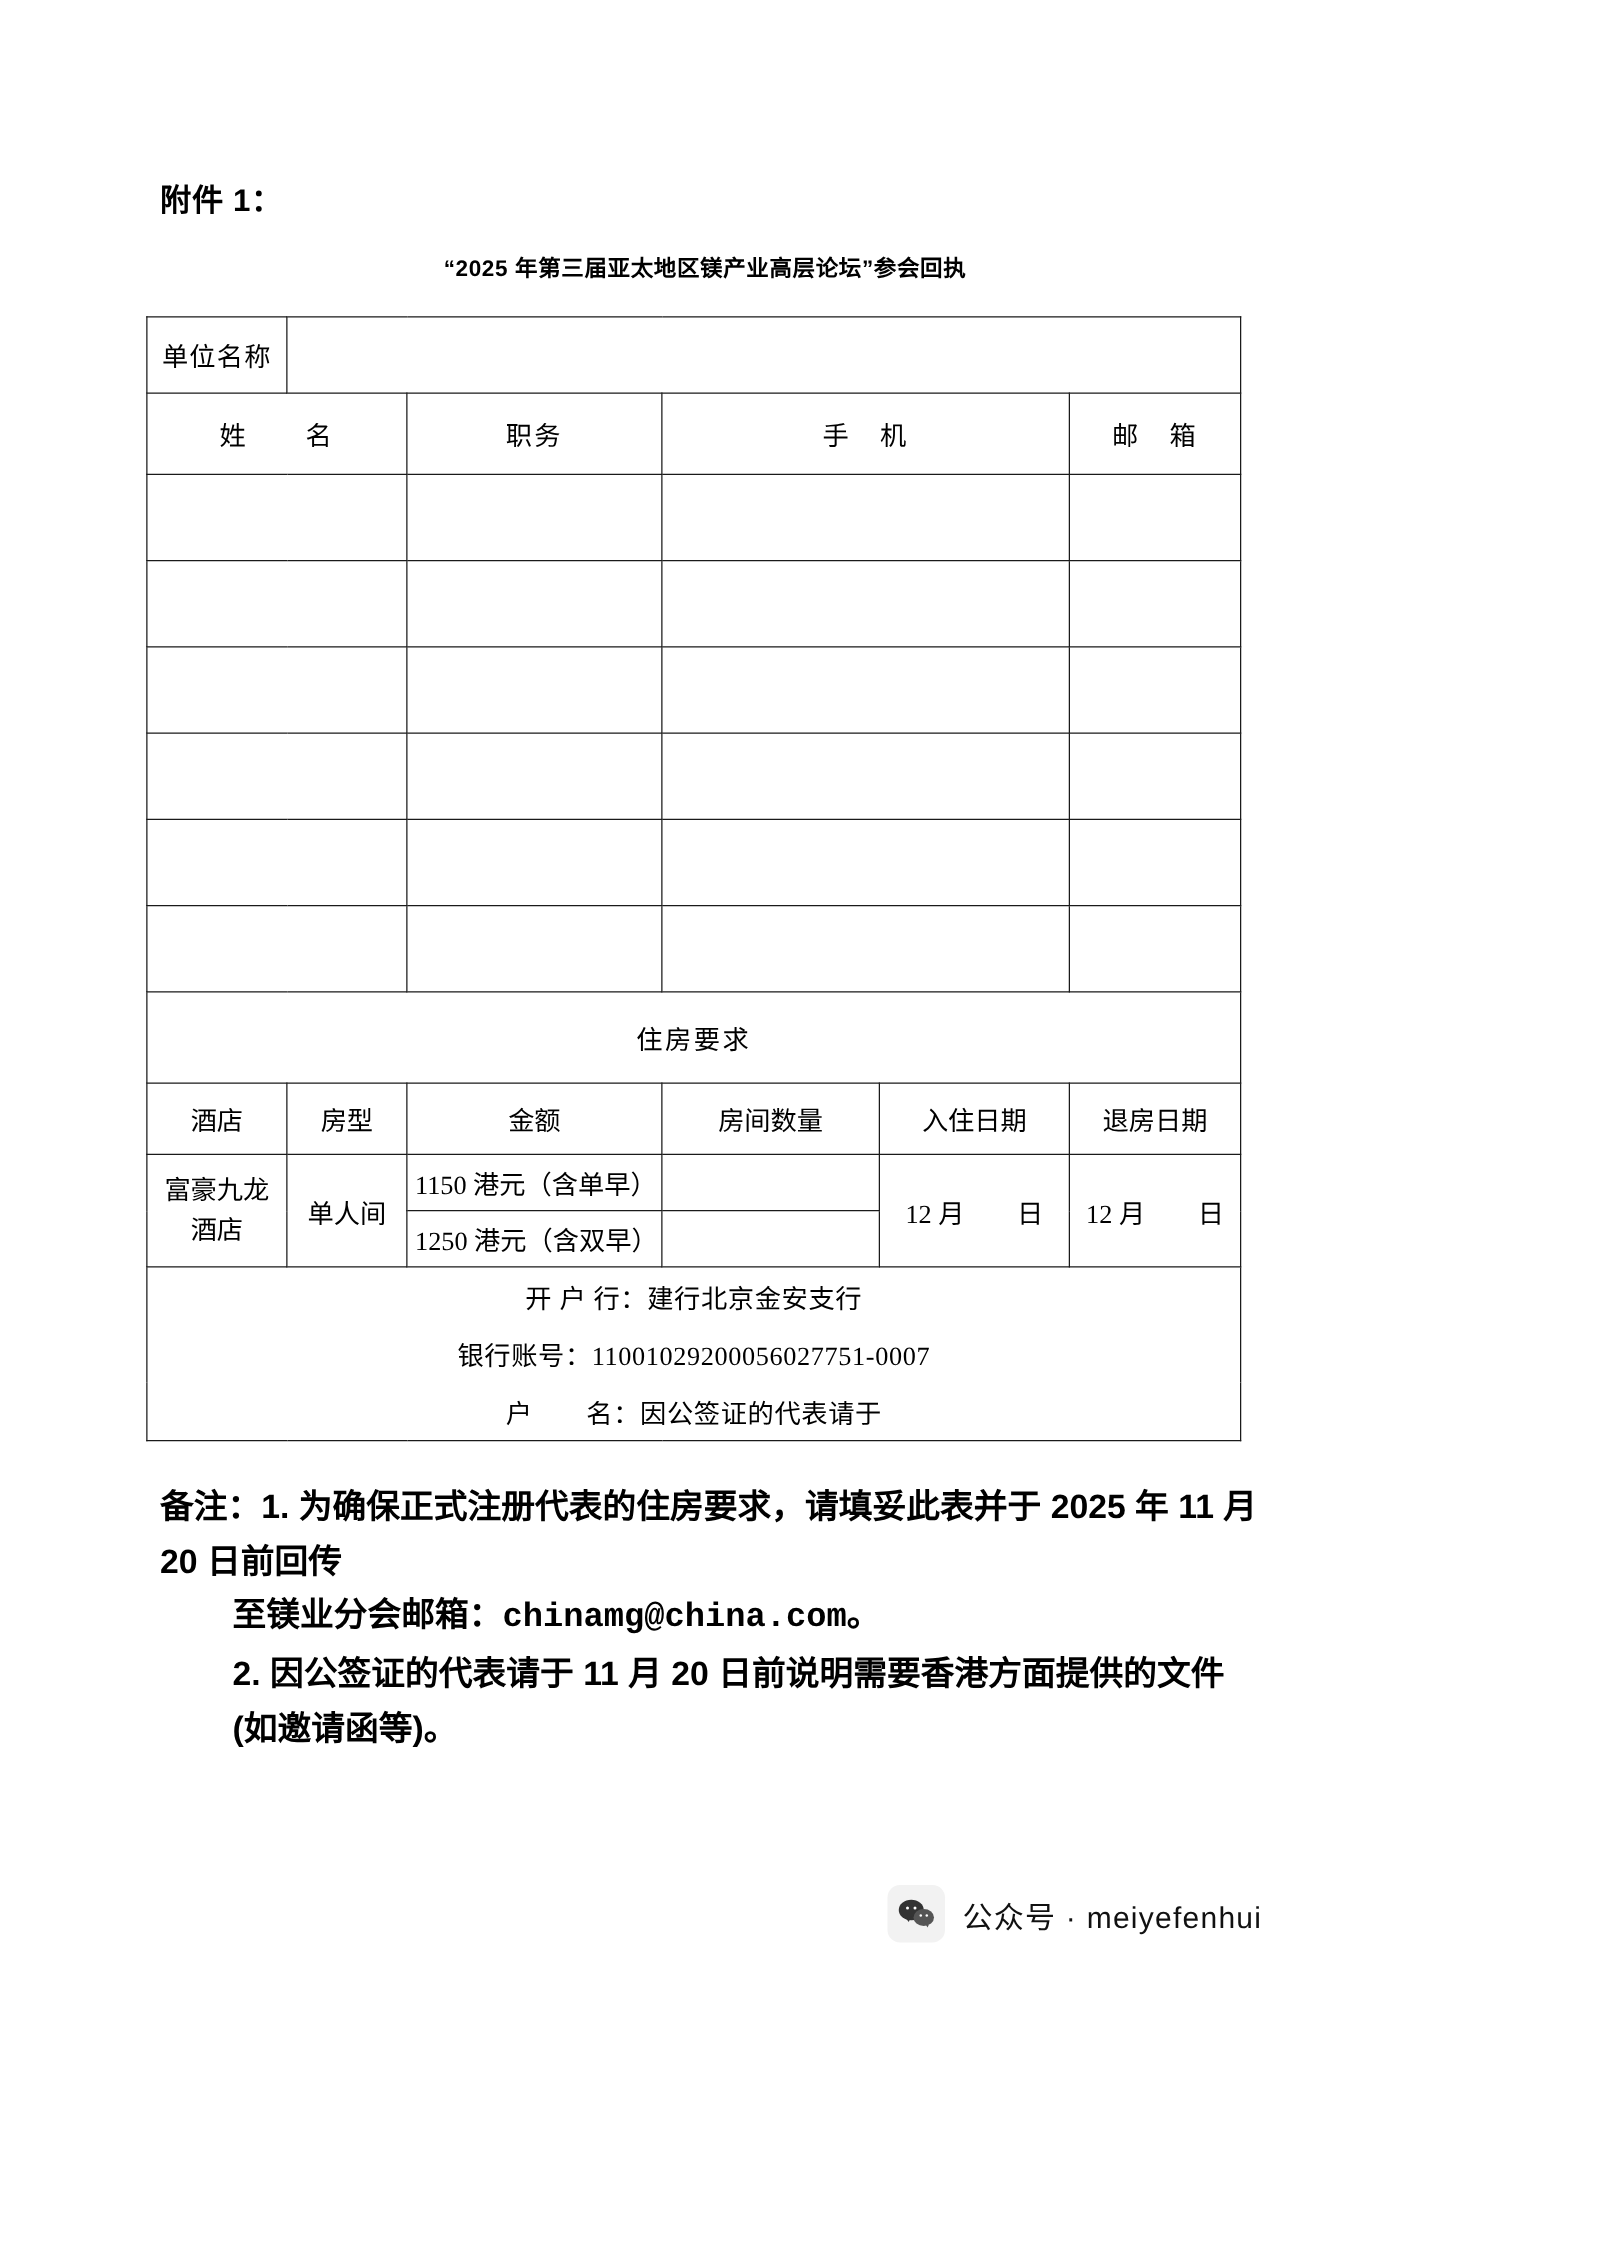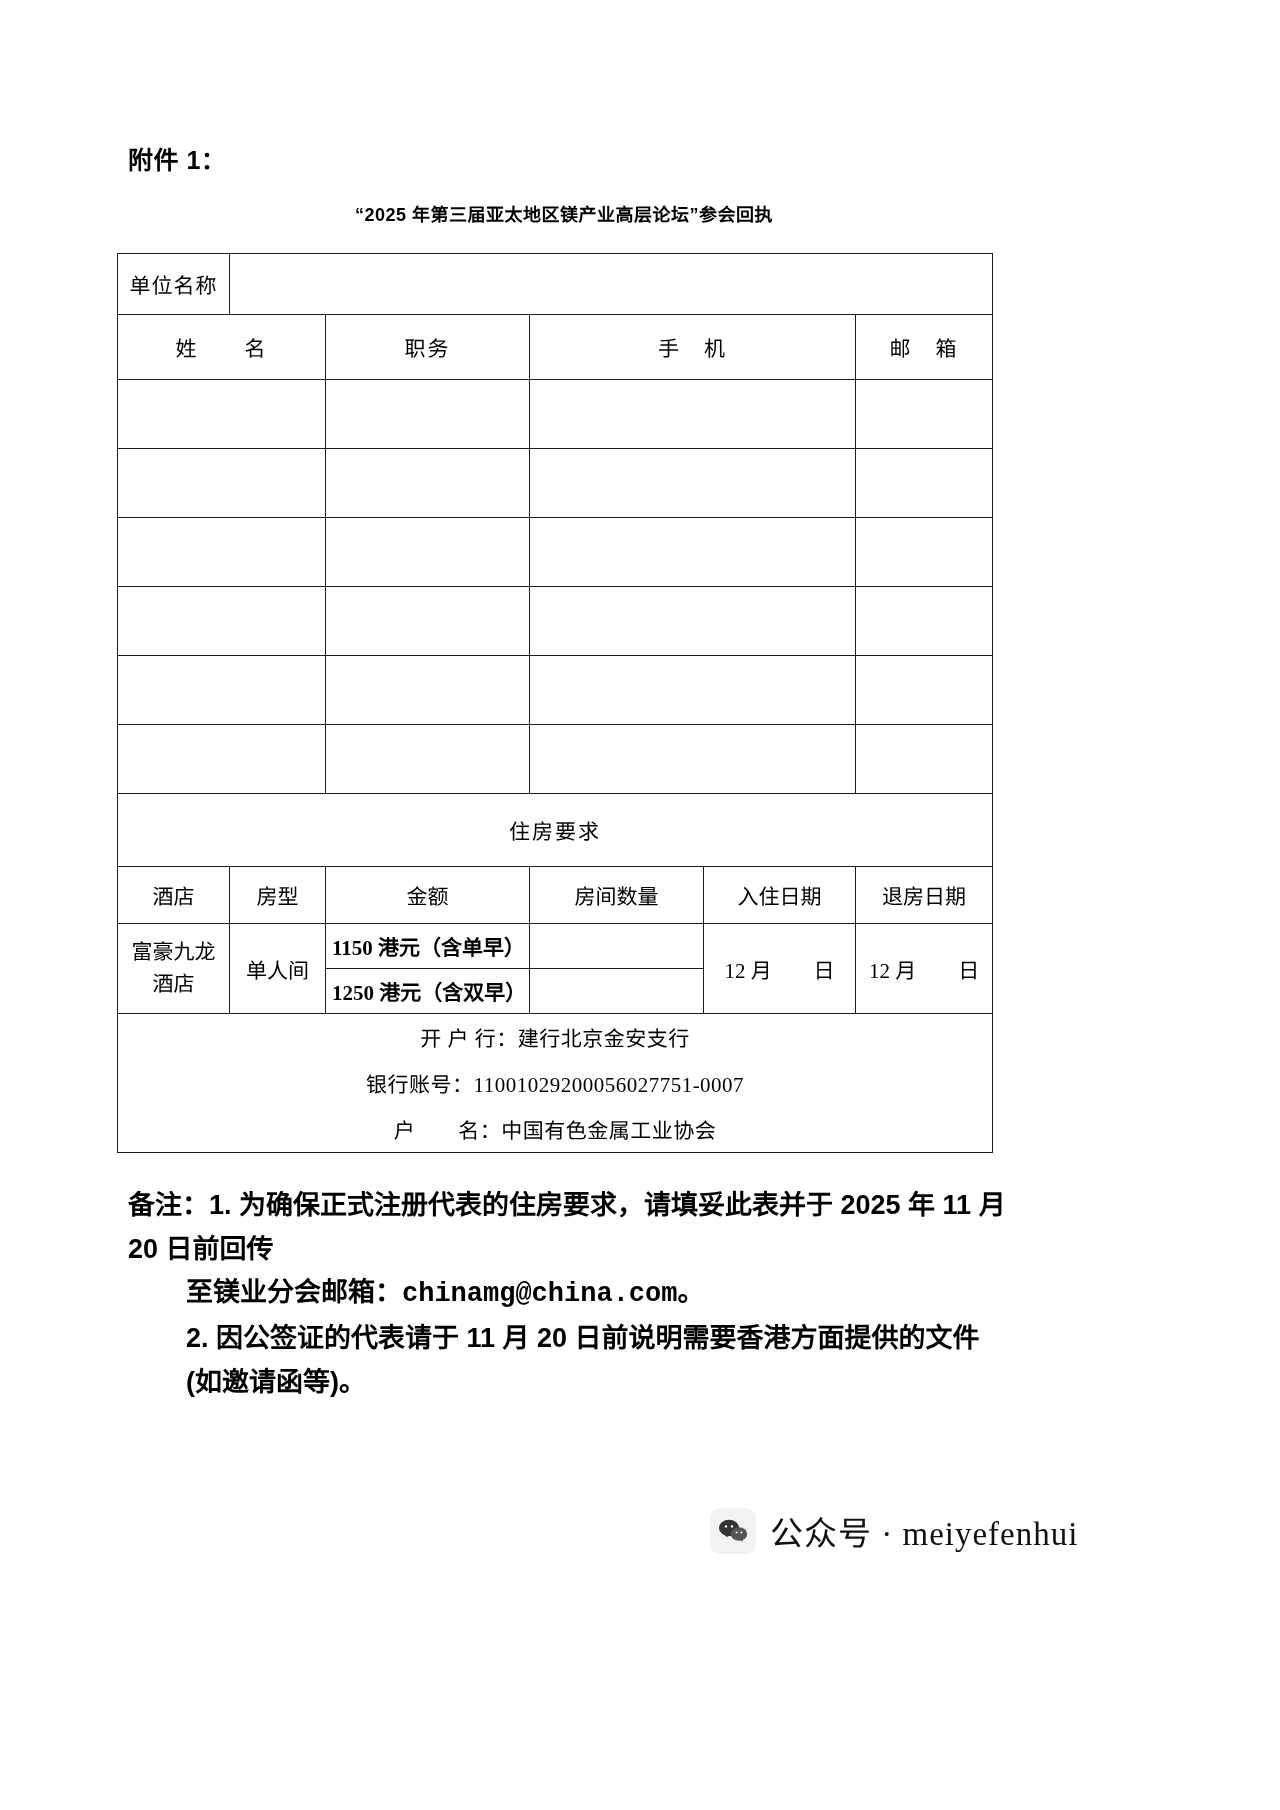--- a/index.html
+++ b/index.html
@@ -66,21 +66,21 @@
   .rate-row td { height: 44px; }
   .bank-row td {
     height: 46px;
     text-align: left;
     padding-left: 14px;
     letter-spacing: 0.5px;
   }
   .nb-top { border-top: none !important; }
   .nb-bottom { border-bottom: none !important; }
   .hotel-name { font-size: 21px; line-height: 1.5; }
-  .rate-text { white-space: nowrap; font-weight: bold; }
+  .rate-text { white-space: nowrap; }
   .notes {
     position: absolute;
     left: 128px;
     top: 1184px;
     width: 880px;
     font-family: "Liberation Sans", "DejaVu Sans", sans-serif;
     font-weight: bold;
     font-size: 27px;
     line-height: 1.62;
   }
@@ -100,22 +100,22 @@
   .wechat-badge {
     width: 46px;
     height: 46px;
     border-radius: 10px;
     background: #f2f2f2;
     display: flex;
     align-items: center;
     justify-content: center;
   }
   .footer-text {
-    font-family: Liberation Serif, serif;
-    font-size: 33px;
+    font-family: Liberation Sans, sans-serif;
+    font-size: 24px;
     color: #111;
     letter-spacing: 1px;
   }
 </style>
 </head>
 <body>
 
 <div class="page">
 
   <div class="attachment-label">附件 1：</div>
@@ -208,21 +208,21 @@
       <td></td>
     </tr>
 
     <tr class="bank-row">
       <td colspan="6" class="nb-bottom">开 户 行：建行北京金安支行</td>
     </tr>
     <tr class="bank-row">
       <td colspan="6" class="nb-top nb-bottom">银行账号：11001029200056027751-0007</td>
     </tr>
     <tr class="bank-row">
-      <td colspan="6" class="nb-top">户　　名：中国有色金属工业协会</td>
+      <td colspan="6" class="nb-top">户　　名：因公签证的代表请于</td>
     </tr>
   </tbody>
     </table>
 
   <div class="notes">
     <div>备注：1. 为确保正式注册代表的住房要求，请填妥此表并于 2025 年 11 月 20 日前回传</div>
     <div class="line2"><span>至镁业分会邮箱：</span><span class="mono">chinamg@china.com</span><span>。</span></div>
     <div class="line3">2. 因公签证的代表请于 11 月 20 日前说明需要香港方面提供的文件(如邀请函等)。</div>
   </div>
 

